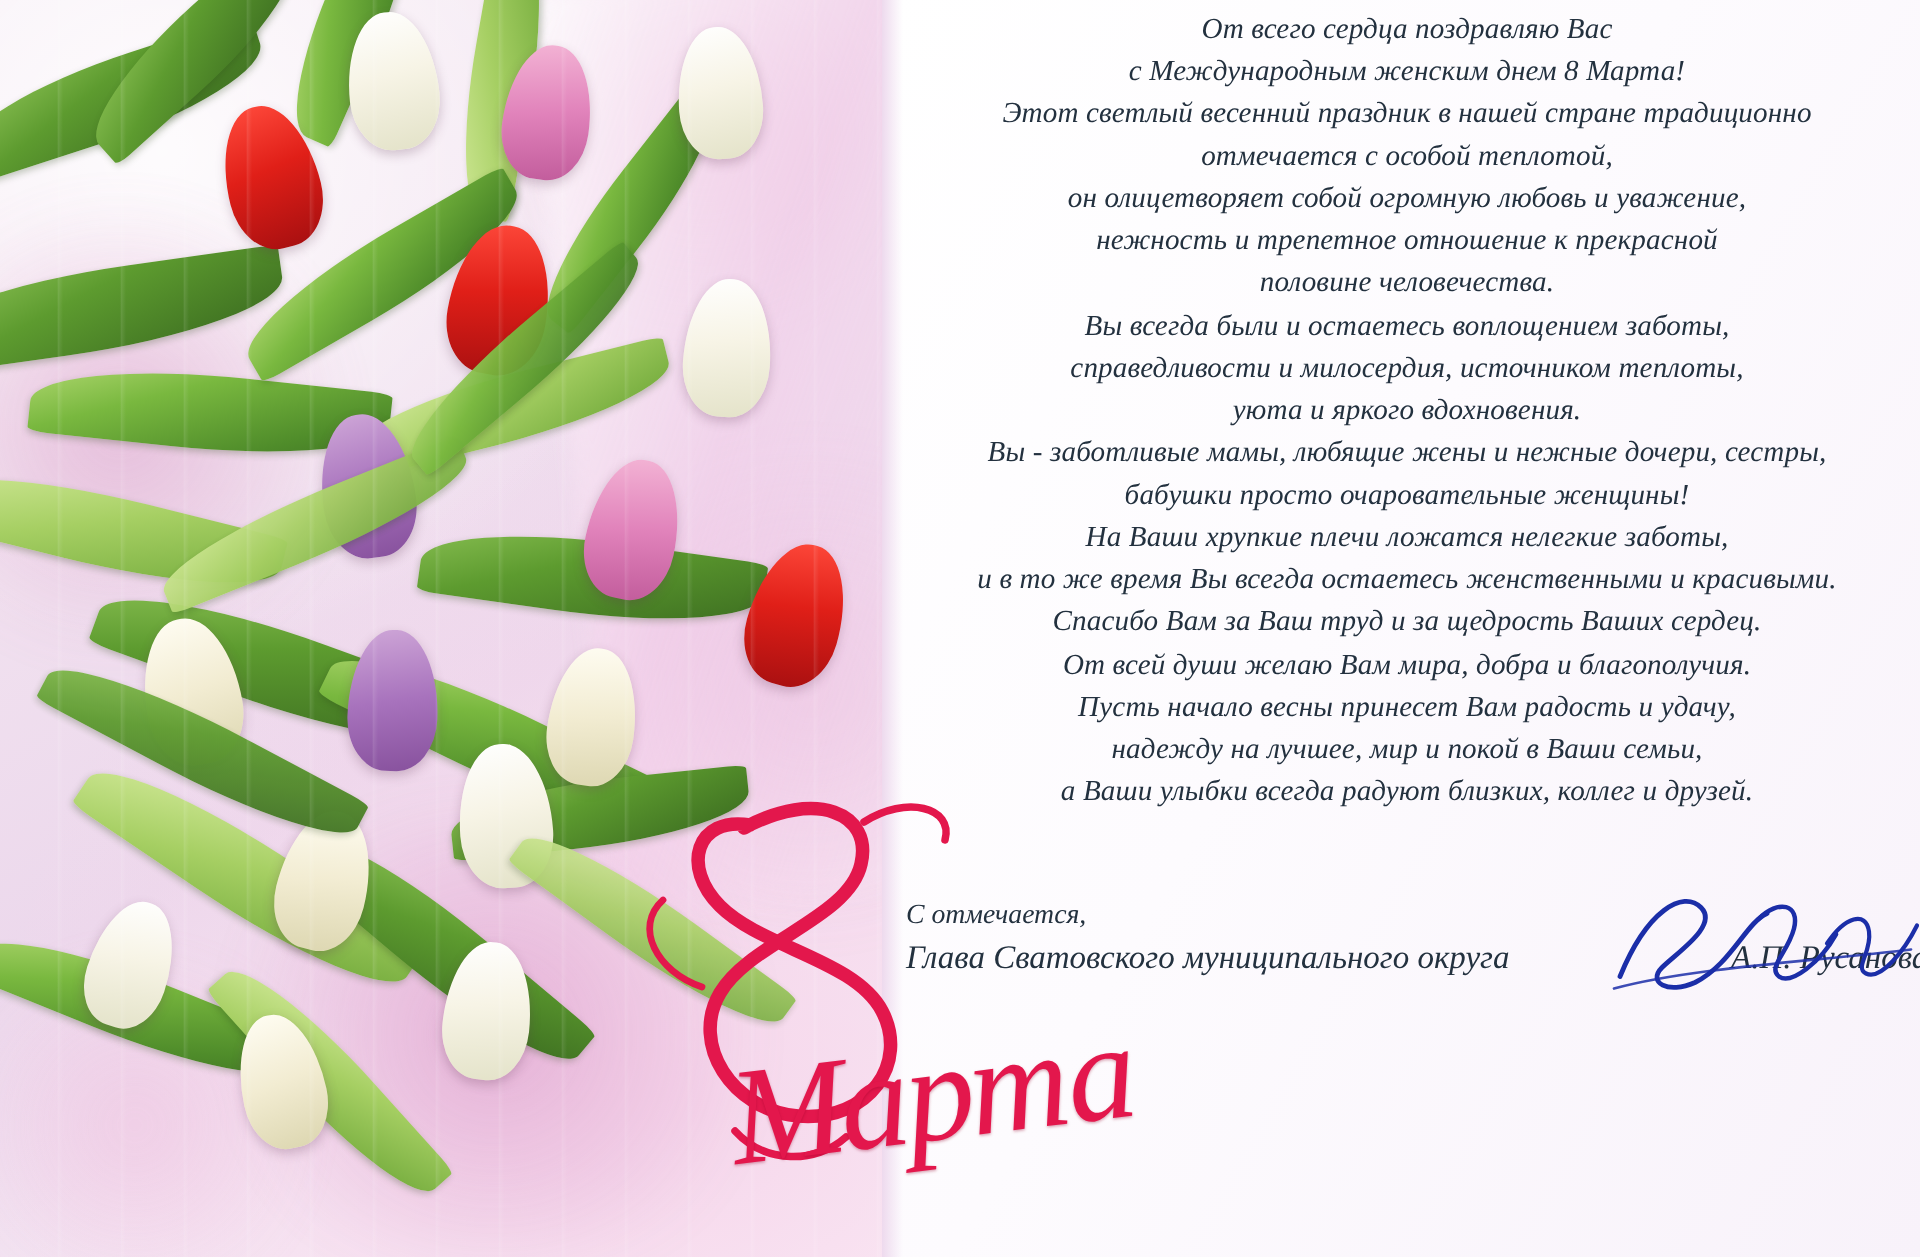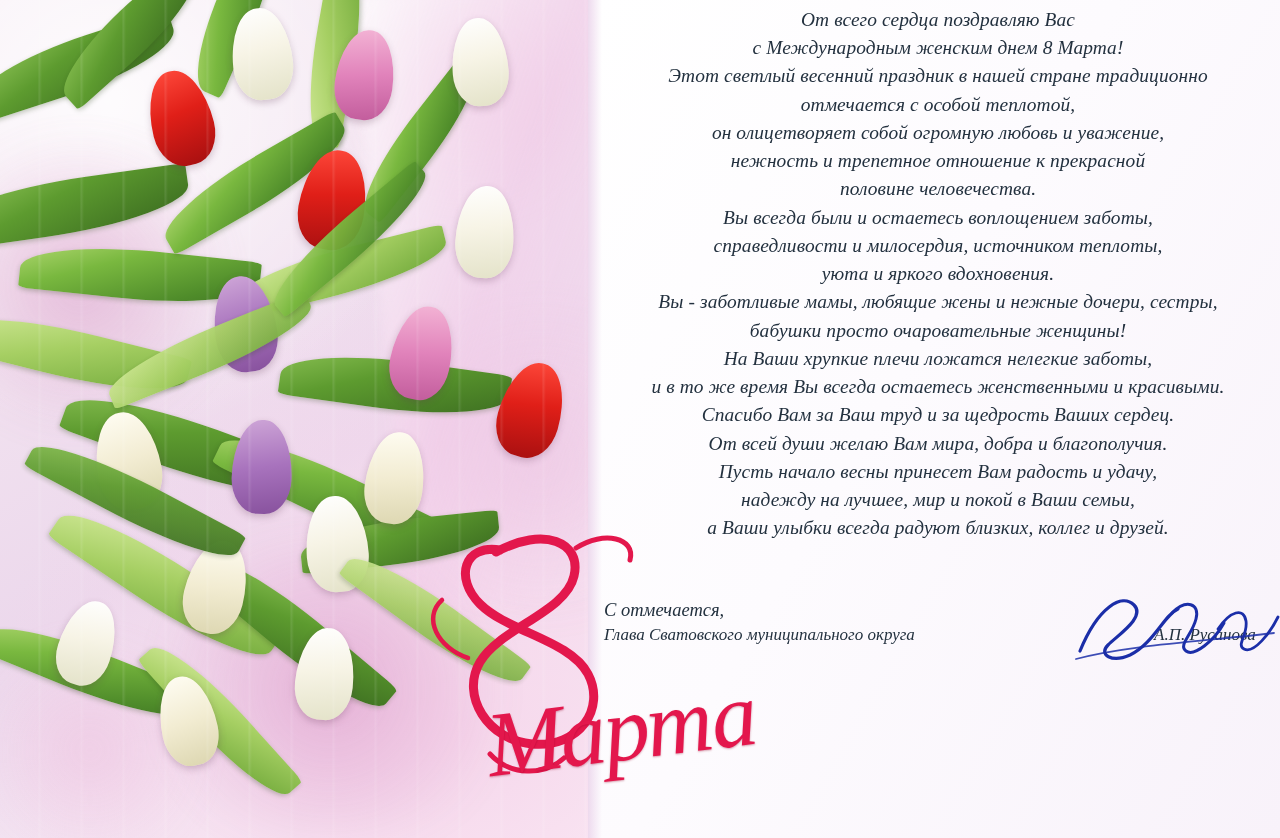--- a/index.html
+++ b/index.html
@@ -117,21 +117,21 @@
   }
   .sig-line-1 {
     font-size: 18.5px;
     line-height: 1.35;
     padding-left: 6px;
   }
   .sig-row {
     position: relative;
     display: flex;
     align-items: flex-start;
-    font-size: 17px;
+    font-size: 22px;
     line-height: 1.4;
     padding-left: 6px;
   }
   .sig-title { white-space: nowrap; }
   .sig-name {
     position: absolute;
     left: 556px;
     top: 0;
     white-space: nowrap;
   }

